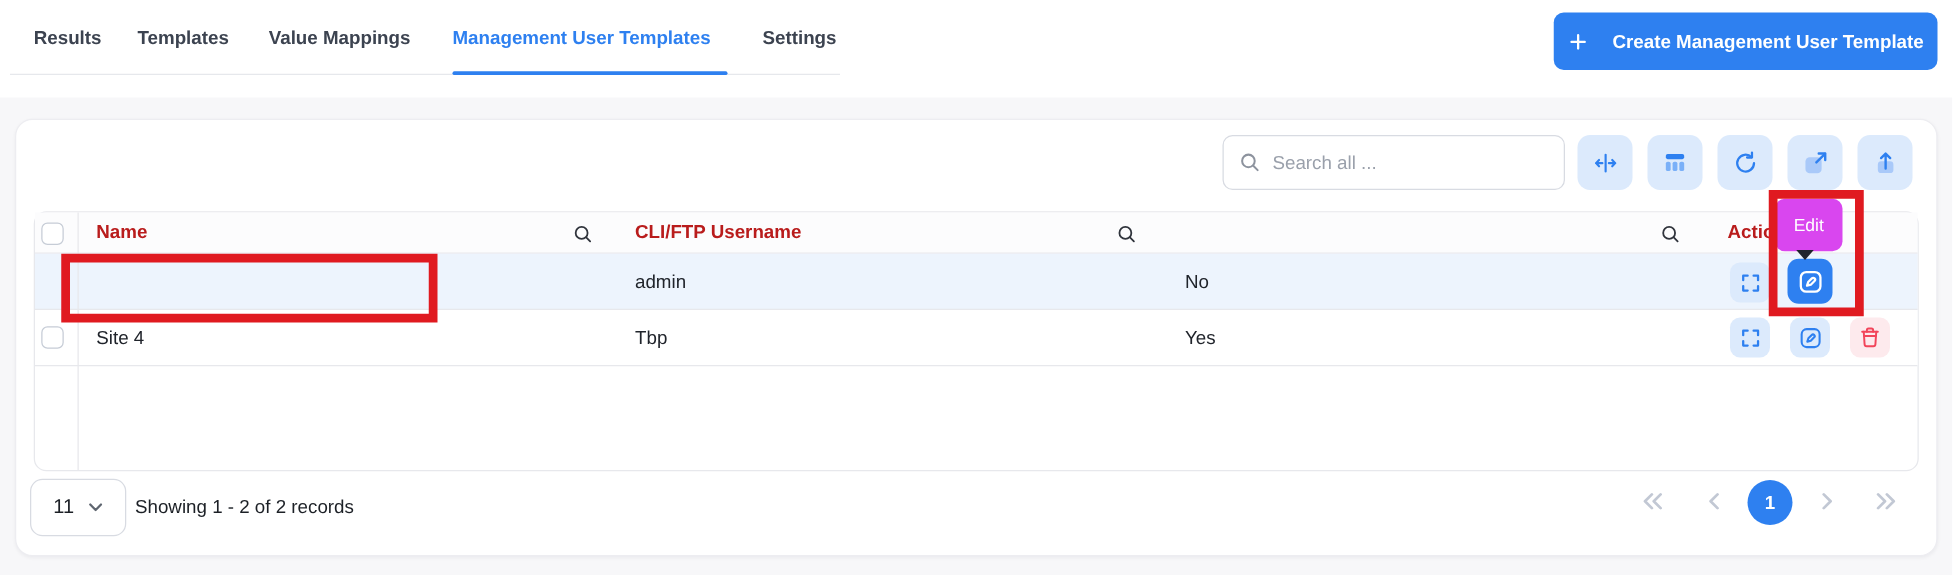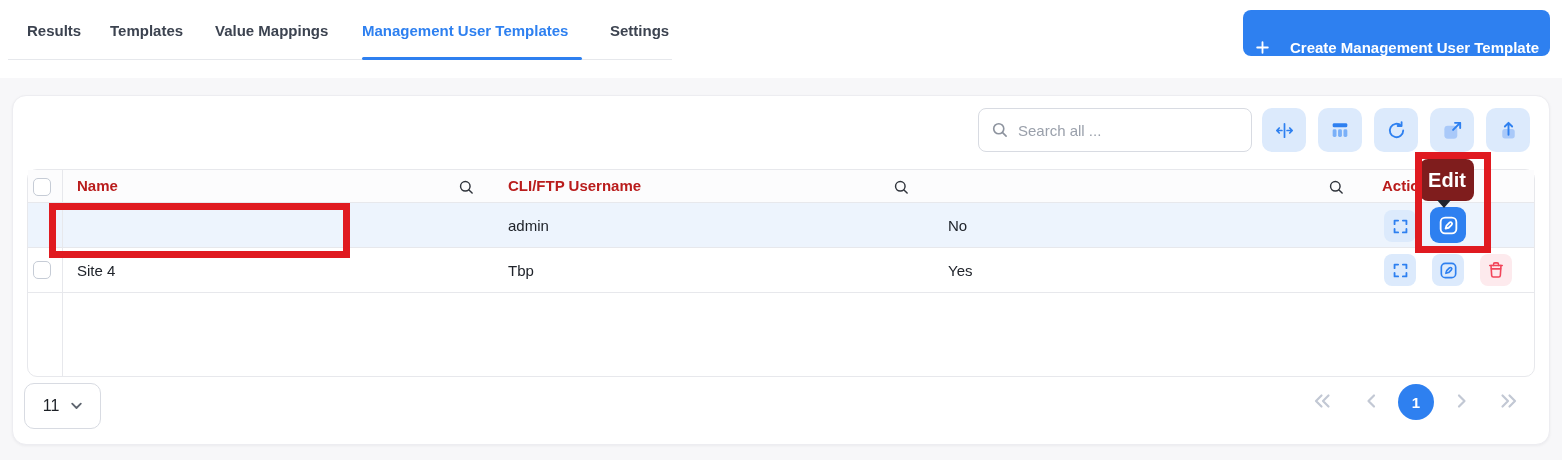--- a/index.html
+++ b/index.html
@@ -9,21 +9,21 @@
   .abs { position:absolute; }
 
   
   .tab { font-size:15px; font-weight:600; color:#3c4350; cursor:pointer; white-space:nowrap; }
   .tab.active { color:#2e80f0; }
   .tabline { background:#e6e8ec; height:1px; }
   .tabline-active { background:#2e80f0; height:3px; border-radius:2px; }
 
   
   .create-btn { background:#2e80f0; border-radius:8px; color:#fff; font-weight:bold; font-size:15px;
-    display:flex; align-items:flex-end; justify-content:center; gap:19px; cursor:pointer; border:none; }
+    display:flex; align-items:center; justify-content:center; gap:19px; cursor:pointer; border:none; }
 
   
   .content-bg { background:#f7f7f9; }
   .card { background:#fff; border:1px solid #ededf1; border-radius:14px; box-shadow:0 1px 3px rgba(16,24,40,.05); }
 
   
   .search-box { background:#fff; border:1px solid #d8dbe2; border-radius:8px; display:flex; align-items:center; padding:0 12px; gap:9px; }
   .search-box input { border:none; outline:none; font-size:15px; color:#20242b; width:100%; font-family:"Liberation Sans",sans-serif; background:transparent; }
   .search-box input::placeholder { color:#9aa0ab; }
   .tool-btn { background:#dceafc; border-radius:10px; display:flex; align-items:center; justify-content:center; cursor:pointer; border:none; }
@@ -36,21 +36,21 @@
   .row-hl { background:#edf4fd; }
   .row-line { border-bottom:1px solid #e7e8ec; }
   .col-divider { width:1px; background:#e7e8ec; }
   .checkbox { width:18px; height:18px; border:1.5px solid #c6ccd6; border-radius:5px; background:#fff; cursor:pointer; }
 
   .action-btn { width:32px; height:32px; border-radius:8px; background:#dceafc; display:flex; align-items:center; justify-content:center; cursor:pointer; border:none; }
   .action-btn.danger { background:#fdeaed; }
   .action-btn.primary-filled { width:36px; height:36px; border-radius:9px; background:#2e80f0; }
 
   
-  .tooltip { background:#7f1d1d; color:#fff; border-radius:8px; font-size:20px; font-weight:700;
+  .tooltip { background:#d946ef; color:#fff; border-radius:8px; font-size:14px; font-weight:400;
     display:flex; align-items:center; justify-content:center; z-index:40; }
   .tooltip-arrow { width:0; height:0; border-left:7px solid transparent; border-right:7px solid transparent; border-top:8px solid #20242d; z-index:40; }
 
   
   .anno { border:7px solid #e01a20; z-index:50; pointer-events:none; }
 
   
   .page-size { background:#fff; border:1px solid #d8dbe2; border-radius:10px; display:flex; align-items:center; justify-content:center; gap:12px; font-size:16px; color:#1c2026; cursor:pointer; }
   .summary { font-size:15px; color:#1c2026; font-weight:500; }
   .pager-chev { display:flex; align-items:center; justify-content:center; cursor:pointer; }
@@ -232,20 +232,21 @@
   <div class="abs anno" style="left:1415px;top:152px;width:76px;height:101px;"></div>
 
   <div class="abs page-size" style="left:24px;top:383px;width:77px;height:46px;">
     <span>11</span>
     <span style="display:flex;">
       <svg width="11" height="8" viewBox="0 0 11 8">
           <path d="M1.2 1.6 5.5 6l4.3-4.4" fill="none" stroke="#5f6670" stroke-width="1.8" stroke-linecap="round" stroke-linejoin="round"></path>
         </svg>
     </span>
   </div>
+  <span class="abs summary" style="left:108px;top:383px;line-height:46px;">Showing 1 - 2 of 2 records</span>
 
   <span class="abs pager-chev" style="left:1310px;top:391px;">
     <span style="display:flex;">
       <svg width="24" height="20" viewBox="0 0 24 20" fill="none" stroke="#c2c8d4" stroke-width="2.2" stroke-linecap="round" stroke-linejoin="round">
           <path d="M11.5 4.5 6 10l5.5 5.5"></path>
           <path d="M18.5 4.5 13 10l5.5 5.5"></path>
         </svg>
     </span>
   </span>
   <span class="abs pager-chev" style="left:1363px;top:392px;">

